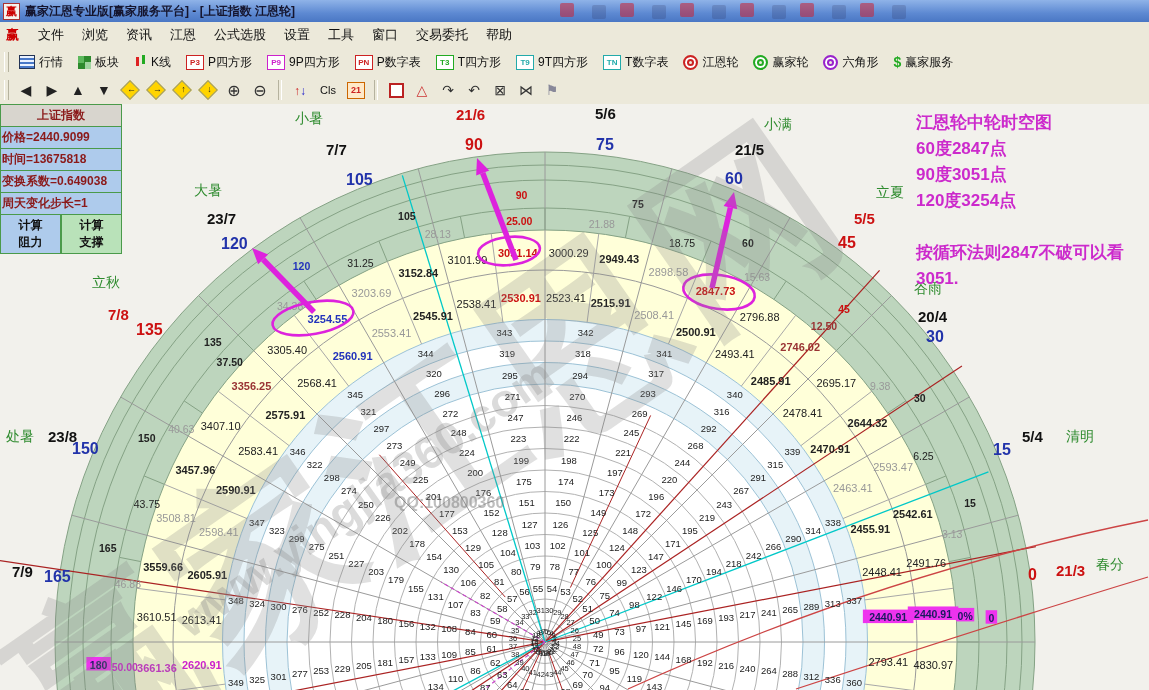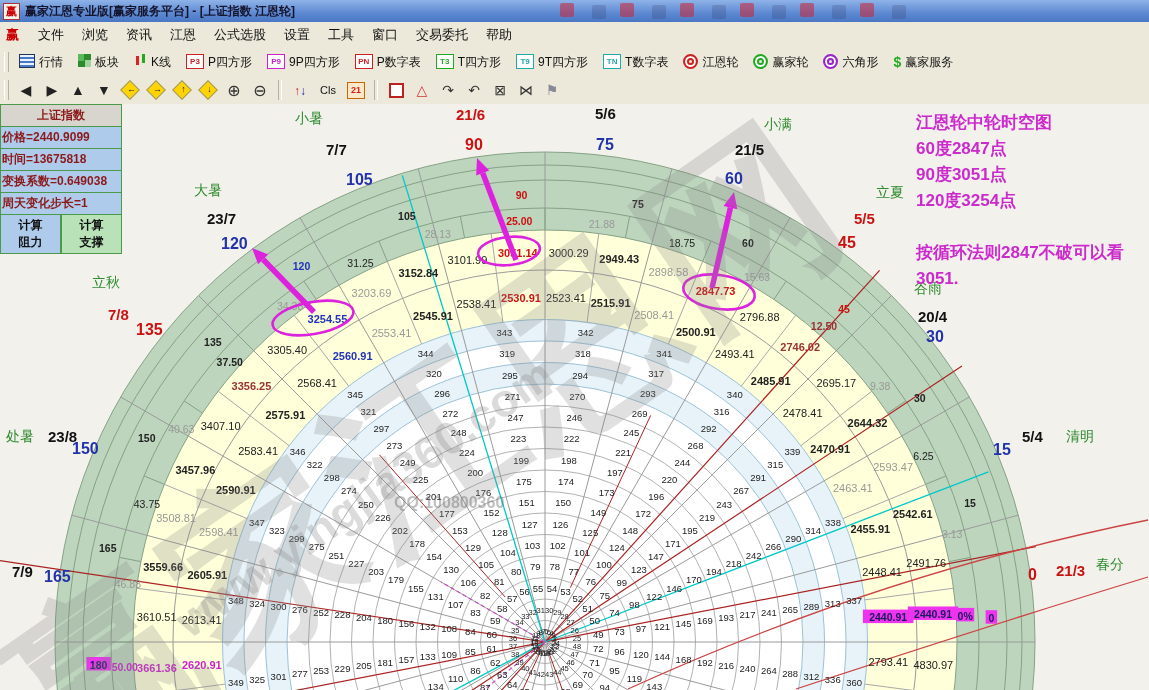--- a/index.html
+++ b/index.html
@@ -16,21 +16,21 @@
   
   .menubar{position:absolute;left:0;top:22px;width:1149px;height:26px;background:#ece9da;
     border-bottom:1px solid #c8c5b2;display:flex;align-items:center;font-size:13px;color:#111;}
   .menubar .logo2{color:#c00;font-weight:bold;margin:0 10px 0 6px;}
   .menuitem{padding:3px 9px;cursor:default;}
   
   .toolbar{position:absolute;left:0;width:1149px;height:28px;background:#ece9da;
     border-bottom:1px solid #c8c5b2;display:flex;align-items:center;font-size:12px;color:#111;}
   .t1{top:48px;} .t2{top:76px;}
   .grip{width:3px;height:20px;border-left:1px solid #fff;border-right:1px solid #b5b29e;margin:0 4px;}
-  .tool{display:flex;align-items:flex-start;gap:4px;padding:2px 5px;margin-right:3px;border:1px solid transparent;}
+  .tool{display:flex;align-items:center;gap:4px;padding:2px 5px;margin-right:3px;border:1px solid transparent;}
   .tbtn{display:flex;align-items:center;justify-content:center;width:22px;height:22px;margin:0 1px;
     border:1px solid transparent;font-size:14px;}
   .sep{width:2px;height:20px;border-left:1px solid #b5b29e;border-right:1px solid #fff;margin:0 5px;}
   
   .ic{display:inline-block;}
   .ic-table{width:14px;height:12px;border:1px solid #235;background:
      repeating-linear-gradient(180deg,#eaf2ff 0 2px,#4878c8 2px 4px);}
   .ic-blocks{width:13px;height:13px;background:
      conic-gradient(#2d8a2d 25%,#9fd49f 0 50%,#2d8a2d 0 75%,#5cb85c 0);}
   .ic-kline{position:relative;width:13px;height:14px;}

